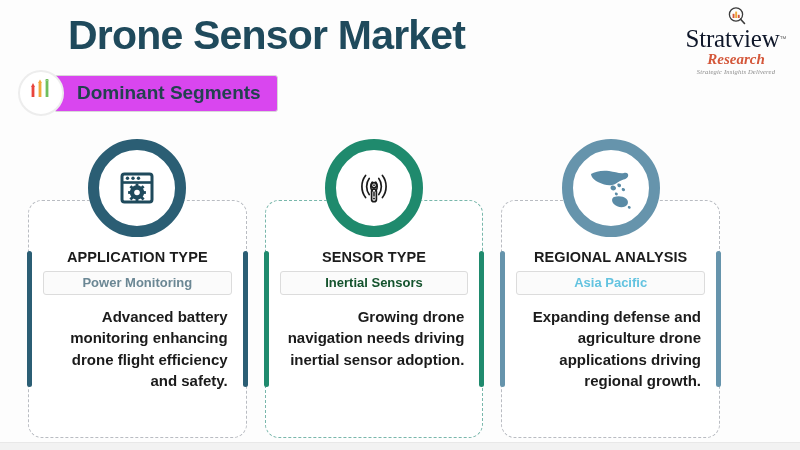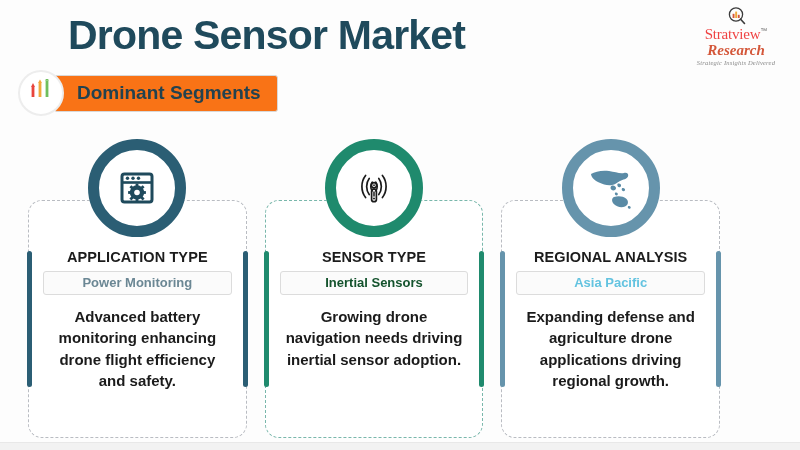--- a/index.html
+++ b/index.html
@@ -64,41 +64,41 @@
     justify-content: center;
     padding-bottom: 11px;
     z-index: 2;
   }
 
   .subtitle-box {
     margin-left: -10px;
     padding: 6px 16px 7px 22px;
     border: 1px solid #d8d8d8;
     border-radius: 3px;
-    background: #f97316;
+    background: #d946ef;
     font-size: 19px;
     font-weight: bold;
     color: #22424f;
     white-space: nowrap;
   }
 
   
   .logo {
     position: absolute;
     right: 12px;
     top: 6px;
     width: 104px;
     text-align: center;
     line-height: 1;
   }
   .logo-mark { height: 20px; position: relative; }
   .logo-stratview {
     font-family: "Liberation Serif", serif;
-    font-size: 15px;
-    color: #ef4444;
+    font-size: 25px;
+    color: #0f172a;
     letter-spacing: -0.2px;
     position: relative;
     display: inline-block;
   }
   .logo-tm {
     font-size: 7px;
     vertical-align: super;
     color: #6b6b6b;
   }
   .logo-research {
@@ -200,21 +200,21 @@
     border-radius: 3px;
     background: #fbfbfb;
     padding: 3px 4px 4px;
     font-size: 13px;
     font-weight: bold;
     white-space: nowrap;
   }
 
   .card-text {
     margin-top: 11px;
-    text-align: center;
+    text-align: right;
     font-size: 15px;
     font-weight: bold;
     line-height: 1.42;
     color: #1b1b1b;
     padding: 0 4px;
   }
 </style>
 </head>
 <body>
 

